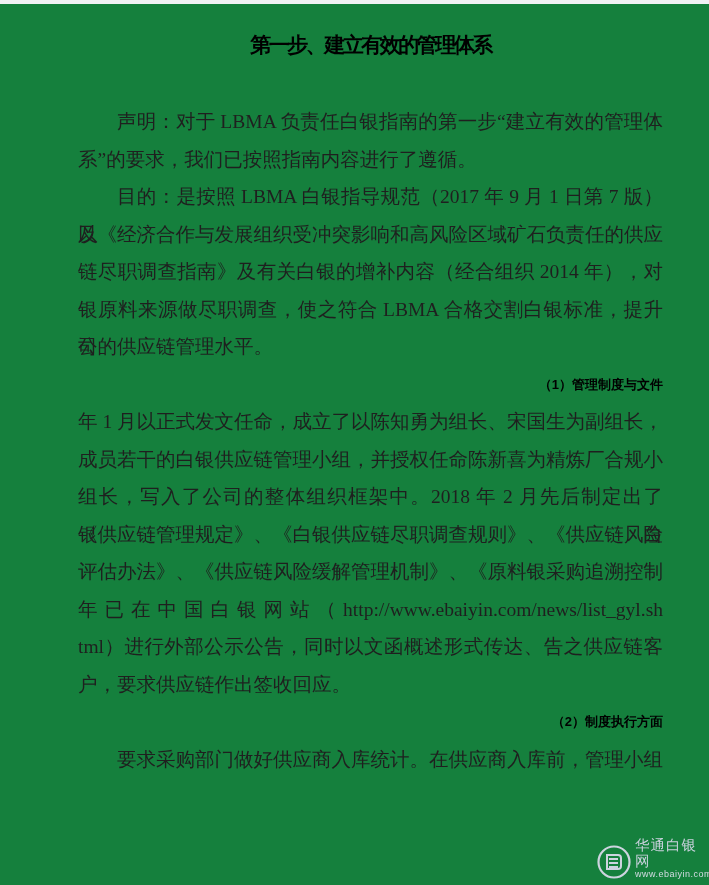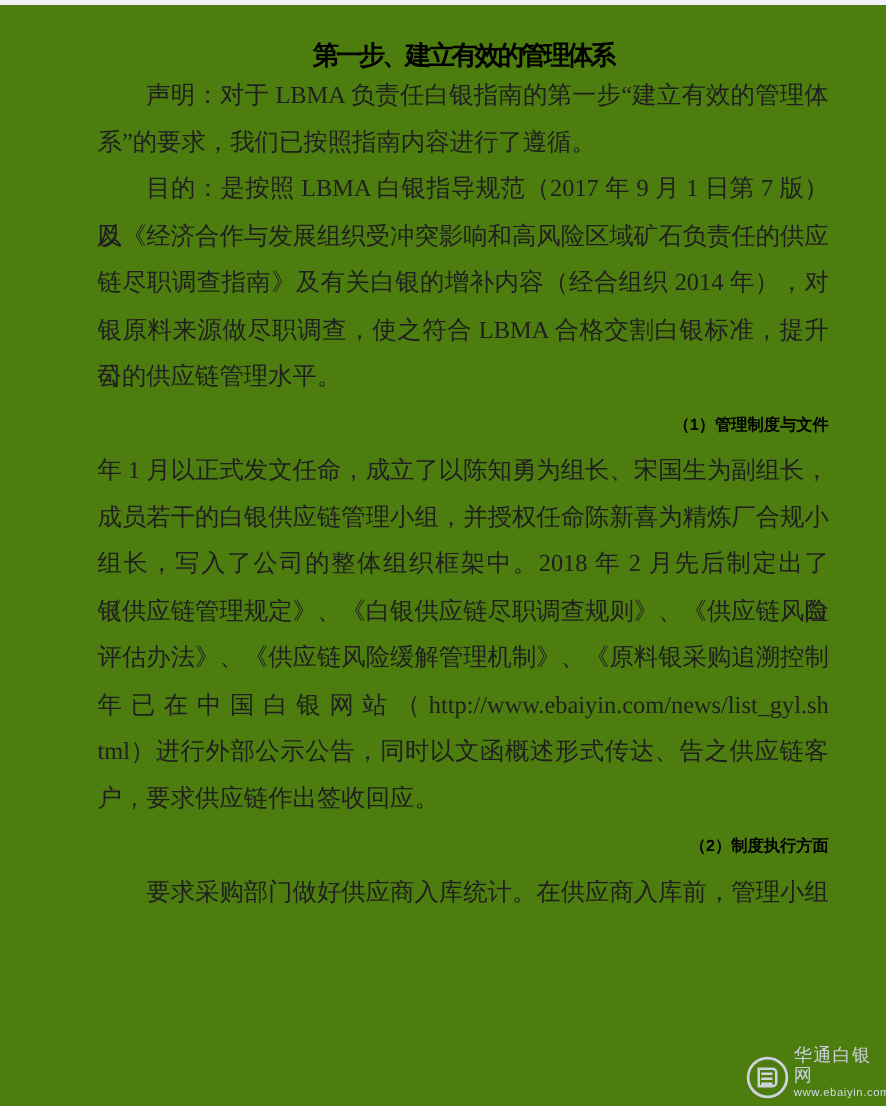--- a/index.html
+++ b/index.html
@@ -1,21 +1,21 @@
 <!DOCTYPE html>
 <html><head>
 <meta charset="utf-8">
 <style>
   * { margin: 0; padding: 0; box-sizing: border-box; }
   html, body { background: #ffffff; }
   .page {
     position: relative;
     width: 709px;
     height: 885px;
-    background: #4d7c0f;
+    background: #15803d;
     overflow: hidden;
     font-family: "Liberation Serif", serif;
     color: #1f1f1f;
   }
   .top-edge {
     position: absolute;
     top: 0; left: 0;
     width: 709px; height: 4px;
     background: #f0f1f4;
   }
@@ -27,20 +27,21 @@
     font-size: 21px;
     line-height: 26px;
     font-weight: bold;
     letter-spacing: -2.5px;
     color: #000000;
     font-family: "Liberation Sans", sans-serif;
   }
   .doc-body {
     width: 585px;
     margin-left: 78px;
+    margin-top: 45px;
     font-size: 19.5px;
   }
   .line {
     height: 37.5px;
     line-height: 37.5px;
     white-space: nowrap;
   }
   .line.j {
     white-space: normal;
     text-align: justify;

